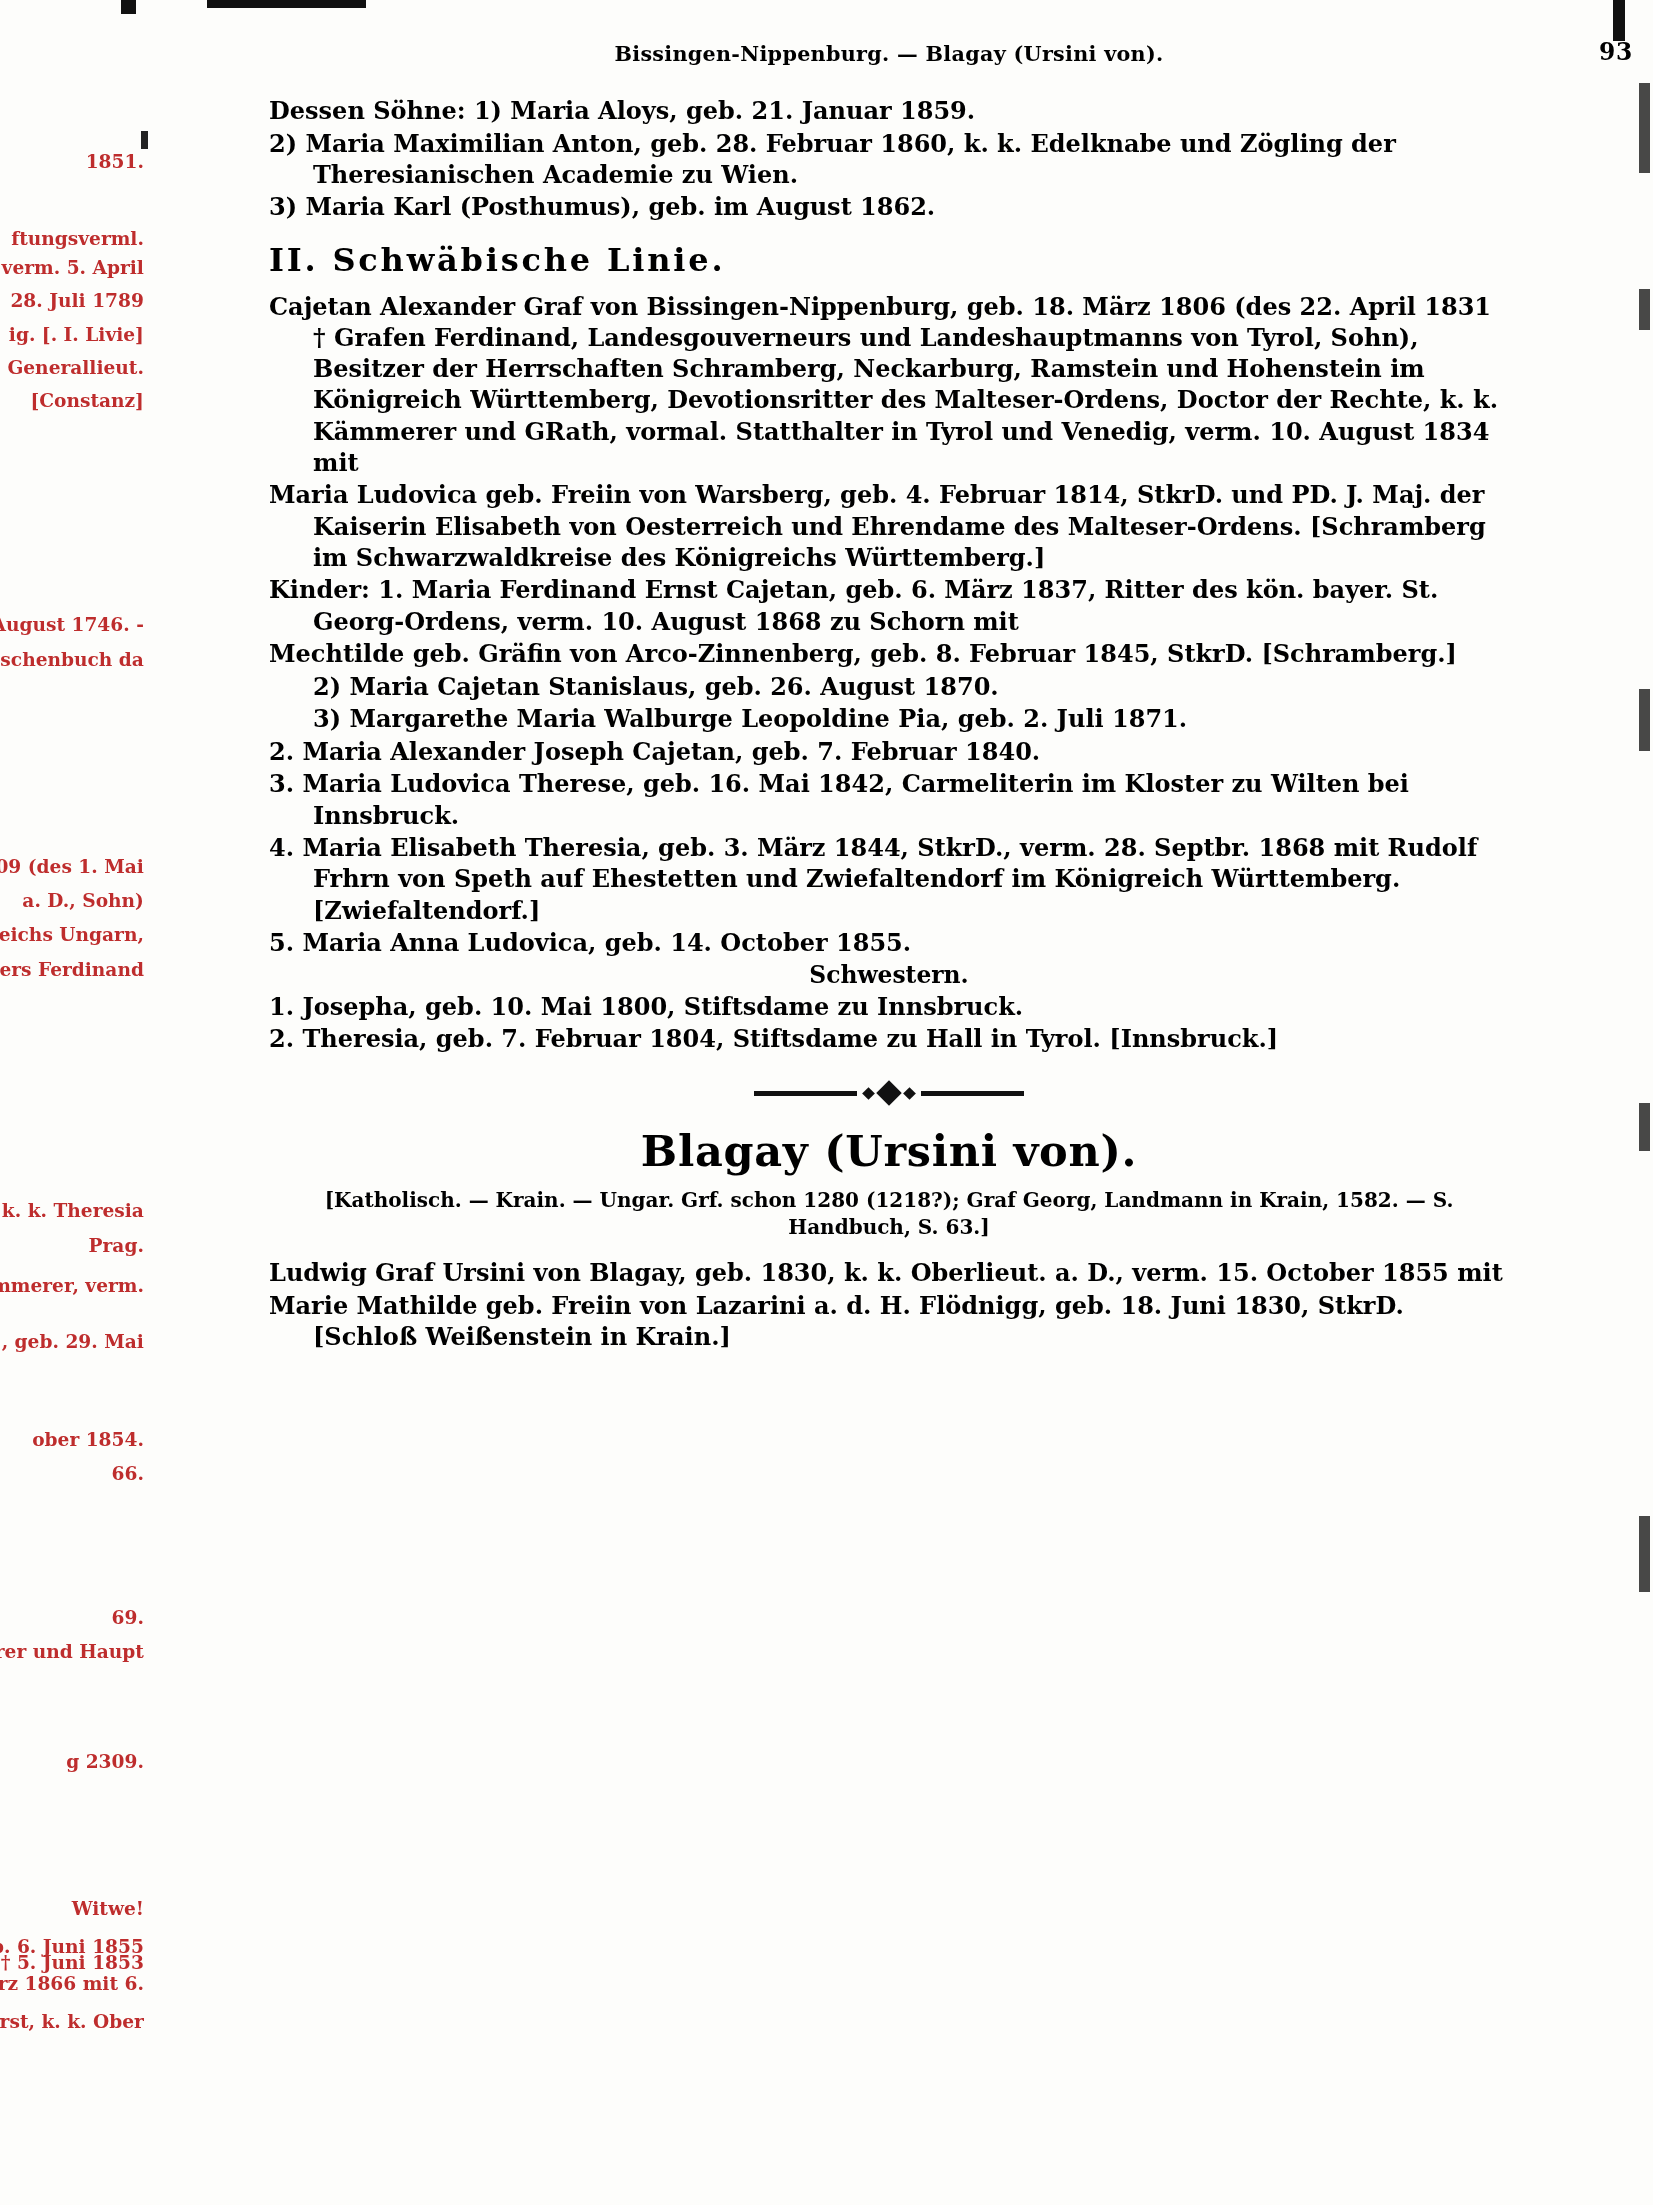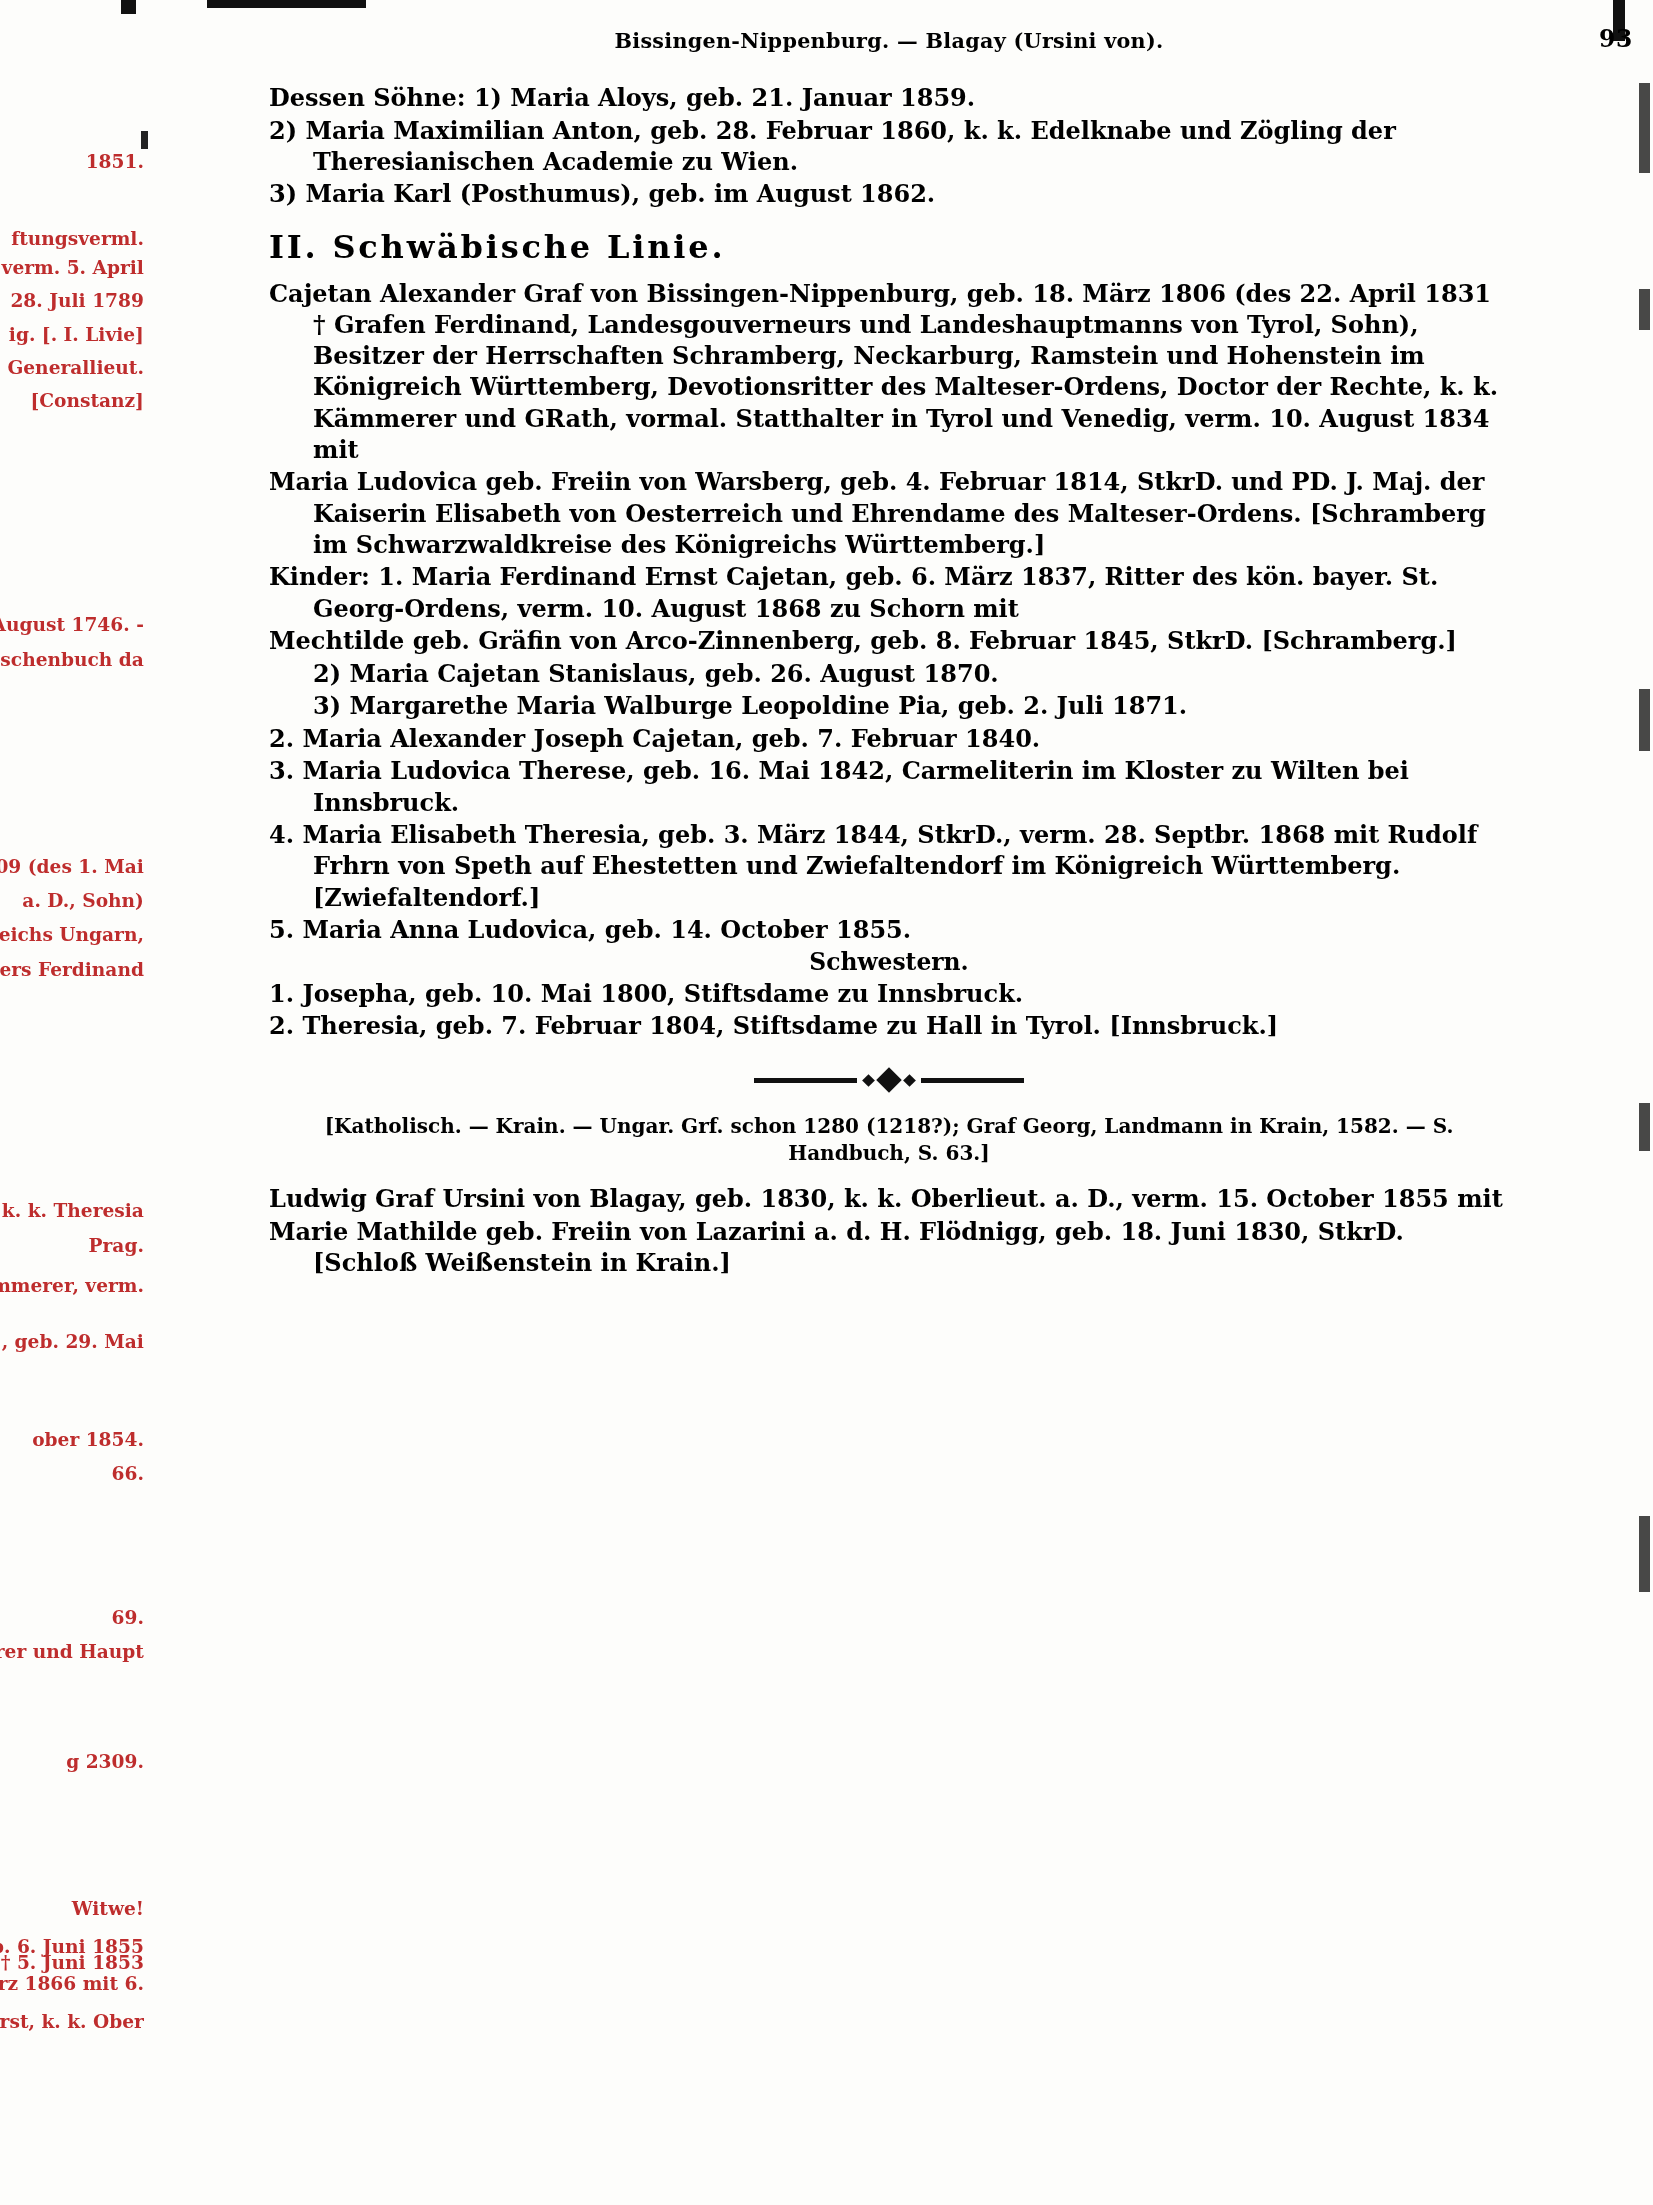--- a/index.html
+++ b/index.html
@@ -63,21 +63,21 @@
   
   .topmark {
     position: absolute;
     background: #111;
   }
 
   
   .col {
     position: absolute;
     left: 269px;
-    top: 29px;
+    top: 42px;
     width: 1240px;
   }
 
   .runhead {
     display: flex;
     align-items: baseline;
     justify-content: center;
     position: relative;
     font-weight: 700;
     font-size: 20.7px;
@@ -238,20 +238,21 @@
     <p class="blk hang">2. Theresia, geb. 7. Februar 1804, Stiftsdame zu Hall in Tyrol. [Innsbruck.]</p>
 
     <div class="ornament">
       <span class="bar"></span>
       <span class="dot"></span>
       <span class="dia"></span>
       <span class="dot"></span>
       <span class="bar"></span>
     </div>
 
+    <div class="bigtitle">Blagay (Ursini von).</div>
     <div class="brackethead">[Katholisch. — Krain. — Ungar. Grf. schon 1280 (1218?); Graf Georg, Landmann in Krain, 1582. — S. Handbuch, S. 63.]</div>
 
     <p class="blk hang">Ludwig Graf Ursini von Blagay, geb. 1830, k. k. Oberlieut. a. D., verm. 15. October 1855 mit</p>
     <p class="blk hang">Marie Mathilde geb. Freiin von Lazarini a. d. H. Flödnigg, geb. 18. Juni 1830, StkrD. [Schloß Weißenstein in Krain.]</p>
 
   </div>
 </div>
 
 
 </body></html>

